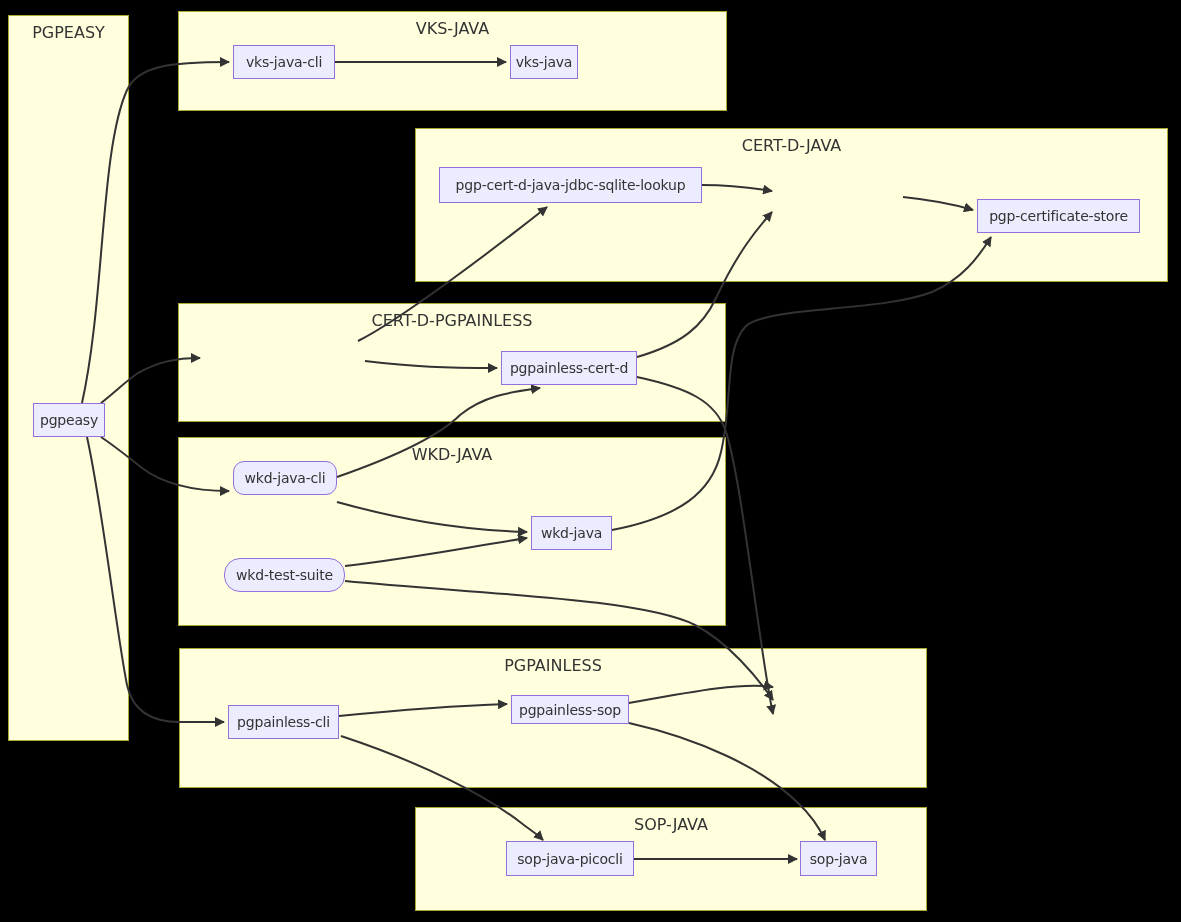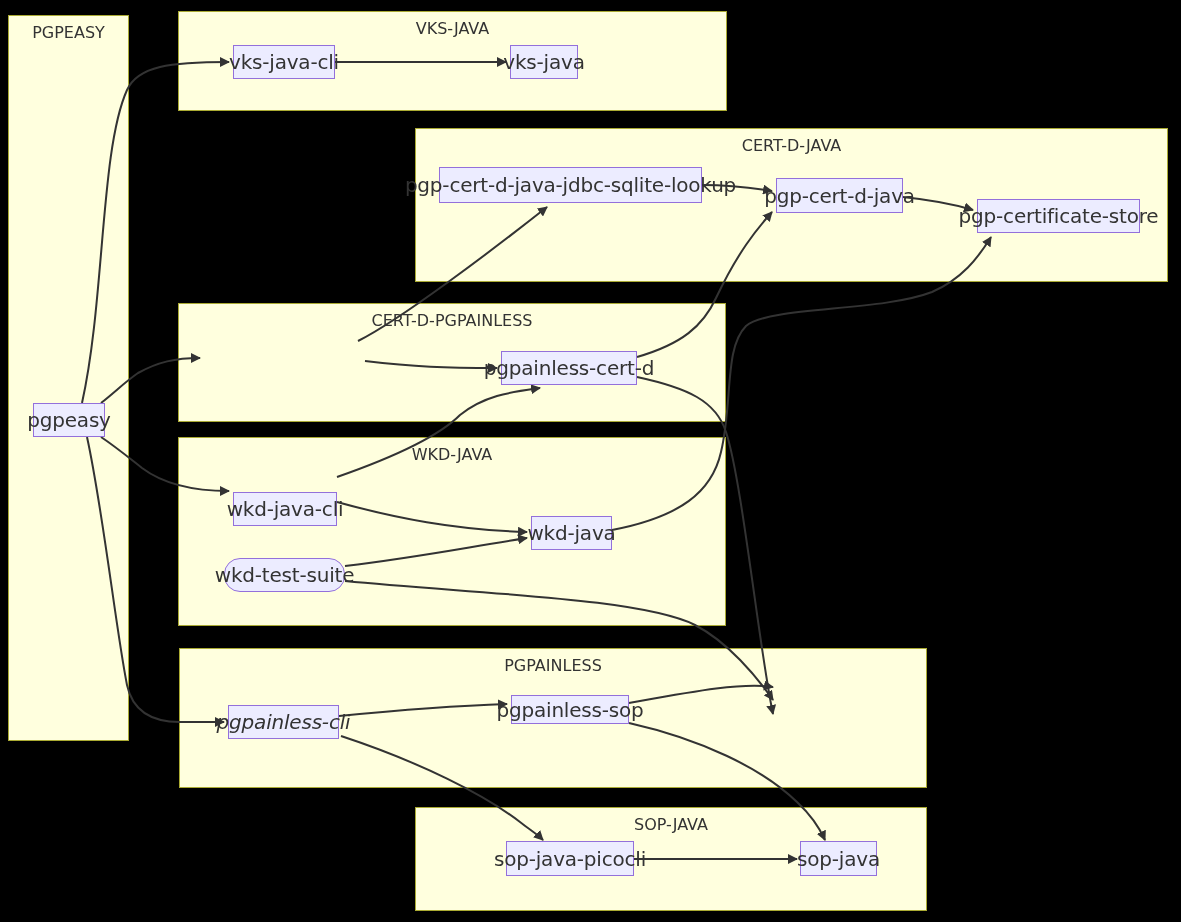--- a/index.html
+++ b/index.html
@@ -52,21 +52,21 @@
     stroke: none;
   }
   .node {
     position: absolute;
     background: var(--node-fill, #ECECFF);
     border: 1.5px solid var(--node-border, #9370DB);
     box-sizing: border-box;
     display: flex;
     align-items: center;
     justify-content: center;
-    font-size: 20px;
+    font-size: 14px;
     letter-spacing: -0.2px;
     color: var(--text-color, #333);
     white-space: nowrap;
     z-index: 3;
   }
 </style>
 </head>
 <body>
 
 <div id="canvas">
@@ -130,34 +130,33 @@
   </svg>
 
   <div class="node" style="left:33px; top:403px; width:72px; height:34px;">pgpeasy</div>
 
   <div class="node" style="left:233px; top:45px; width:102px; height:34px;">vks-java-cli</div>
 
   <div class="node" style="left:510px; top:45px; width:68px; height:34px;">vks-java</div>
 
   <div class="node" style="left:439px; top:167px; width:263px; height:36px;">pgp-cert-d-java-jdbc-sqlite-lookup</div>
 
-  <div class="node" style="left:776px; top:178px; width:127px; height:35px;">pgp-cert-d-java</div>
 
   <div class="node" style="left:977px; top:199px; width:163px; height:34px;">pgp-certificate-store</div>
 
 
   <div class="node" style="left:501px; top:351px; width:136px; height:34px;">pgpainless-cert-d</div>
 
-  <div class="node" style="left:233px; top:492px; width:104px; height:34px;">wkd-java-cli</div>
+  <div class="node" style="left:233px; top:461px; width:104px; height:34px;border-radius:11px;">wkd-java-cli</div>
 
   <div class="node" style="left:531px; top:516px; width:81px; height:34px;">wkd-java</div>
 
   <div class="node" style="left:224px; top:558px; width:121px; height:34px;border-radius:16px;">wkd-test-suite</div>
 
-  <div class="node" style="left:228px; top:705px; width:111px; height:34px;font-style:italic;">pgpainless-cli</div>
+  <div class="node" style="left:228px; top:705px; width:111px; height:34px;">pgpainless-cli</div>
 
   <div class="node" style="left:511px; top:695px; width:118px; height:29px;">pgpainless-sop</div>
 
 
   <div class="node" style="left:506px; top:841px; width:128px; height:35px;">sop-java-picocli</div>
 
   <div class="node" style="left:800px; top:841px; width:77px; height:35px;">sop-java</div>
 
 </div>
 

